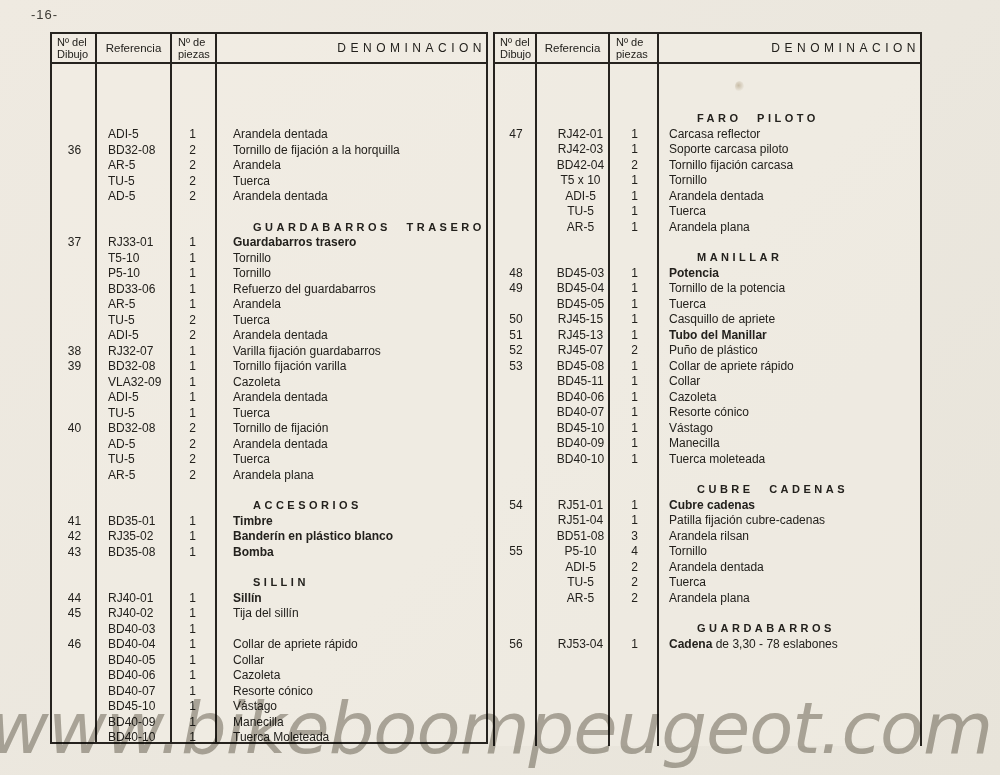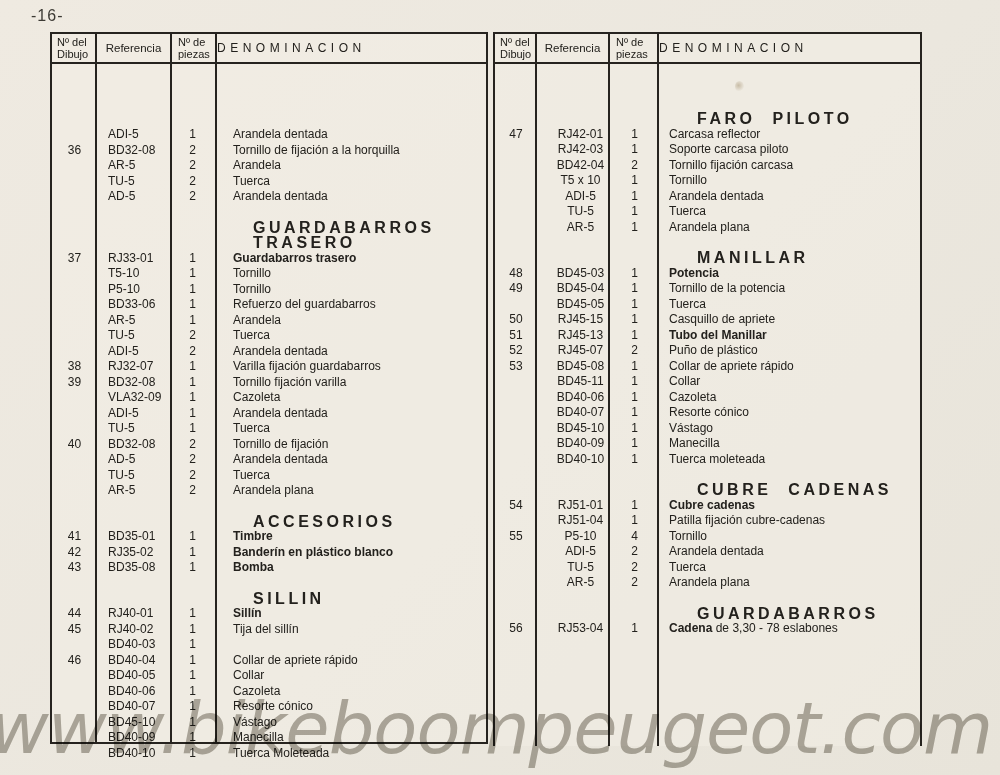--- a/index.html
+++ b/index.html
@@ -2,44 +2,44 @@
 <html><head>
 <meta charset="utf-8">
 <style>
   html,body{margin:0;padding:0;}
   body{
     width:1000px;height:775px;position:relative;overflow:hidden;
     background:linear-gradient(135deg,#efeae1 0%,#ebe7de 55%,#e8e4da 100%);
     font-family:"Liberation Sans",sans-serif;color:#23211d;
   }
   .page-number{
-    position:absolute;left:31px;top:7px;font-size:16px;letter-spacing:1px;color:#3c3a34;
+    position:absolute;left:31px;top:7px;font-size:13px;letter-spacing:1px;color:#3c3a34;
   }
   .ptable{
     position:absolute;top:32px;border:2px solid #26231f;box-sizing:border-box;background:rgba(243,239,231,0.45);margin-left:20px;
   }
   #table-left{left:30px;width:438px;height:712px;}
   #table-right{left:473px;width:429px;height:714px;border-bottom:none;}
   .vline{position:absolute;top:0;bottom:0;width:2px;background:#26231f;}
   .thead{
     position:relative;height:28px;border-bottom:2px solid #26231f;display:flex;align-items:center;
   }
   .hcell{font-size:11px;line-height:12px;box-sizing:border-box;}
   .hc1{padding-left:5px;}
   .hc2{text-align:center;font-size:11.5px;}
-  .hc4{flex:1;text-align:left;font-size:12px;letter-spacing:4.5px;}
+  .hc4{flex:1;text-align:right;font-size:12px;letter-spacing:4.5px;}
   #table-left  .hc1{width:43px;} #table-left  .hc2{width:77px;} #table-left  .hc3{width:45px;padding-left:6px;}
   #table-right .hc1{width:40px;} #table-right .hc2{width:75px;} #table-right .hc3{width:49px;padding-left:6px;}
   .tbody{position:relative;}
   #table-left  .tbody{padding-top:63px;}
   #table-right .tbody{padding-top:47px;}
   .block{position:relative;}
   .block + .block{margin-top:15px;}
   .section-title{
-    font-weight:700;font-size:16px;line-height:15.5px;letter-spacing:3.5px;word-spacing:9px;padding-left:20px;
+    font-weight:700;font-size:11px;line-height:15.5px;letter-spacing:3.5px;word-spacing:9px;padding-left:20px;
   }
   #table-left  .section-title{margin-left:181px;}
   #table-right .section-title{margin-left:182px;}
   .prow{display:flex;height:15.5px;line-height:15.5px;font-size:12px;}
   .cell{box-sizing:border-box;white-space:nowrap;overflow:visible;}
   .c1{text-align:center;}
   .c4{flex:1;}
   #table-left  .c1{width:45px;} #table-left  .c2{width:75px;padding-left:11px;} #table-left  .c3{width:45px;text-align:center;padding-right:4px;} #table-left  .c4{padding-left:16px;}
   #table-right .c1{width:42px;} #table-right .c2{width:73px;padding-left:14px;text-align:center;} #table-right .c3{width:49px;text-align:center;} #table-right .c4{padding-left:10px;}
   .dbold{font-weight:700;}
@@ -443,20 +443,26 @@
           <div class="cell c3">1</div>
           <div class="cell c4"><span class="dbold">Cubre cadenas</span></div>
         </div>
         <div class="prow">
           <div class="cell c1"></div>
           <div class="cell c2">RJ51-04</div>
           <div class="cell c3">1</div>
           <div class="cell c4"><span>Patilla fijación cubre-cadenas</span></div>
         </div>
         <div class="prow">
+          <div class="cell c1"></div>
+          <div class="cell c2">BD51-08</div>
+          <div class="cell c3">3</div>
+          <div class="cell c4"><span>Arandela rilsan</span></div>
+        </div>
+        <div class="prow">
           <div class="cell c1">55</div>
           <div class="cell c2">P5-10</div>
           <div class="cell c3">4</div>
           <div class="cell c4"><span>Tornillo</span></div>
         </div>
         <div class="prow">
           <div class="cell c1"></div>
           <div class="cell c2">ADI-5</div>
           <div class="cell c3">2</div>
           <div class="cell c4"><span>Arandela dentada</span></div>

